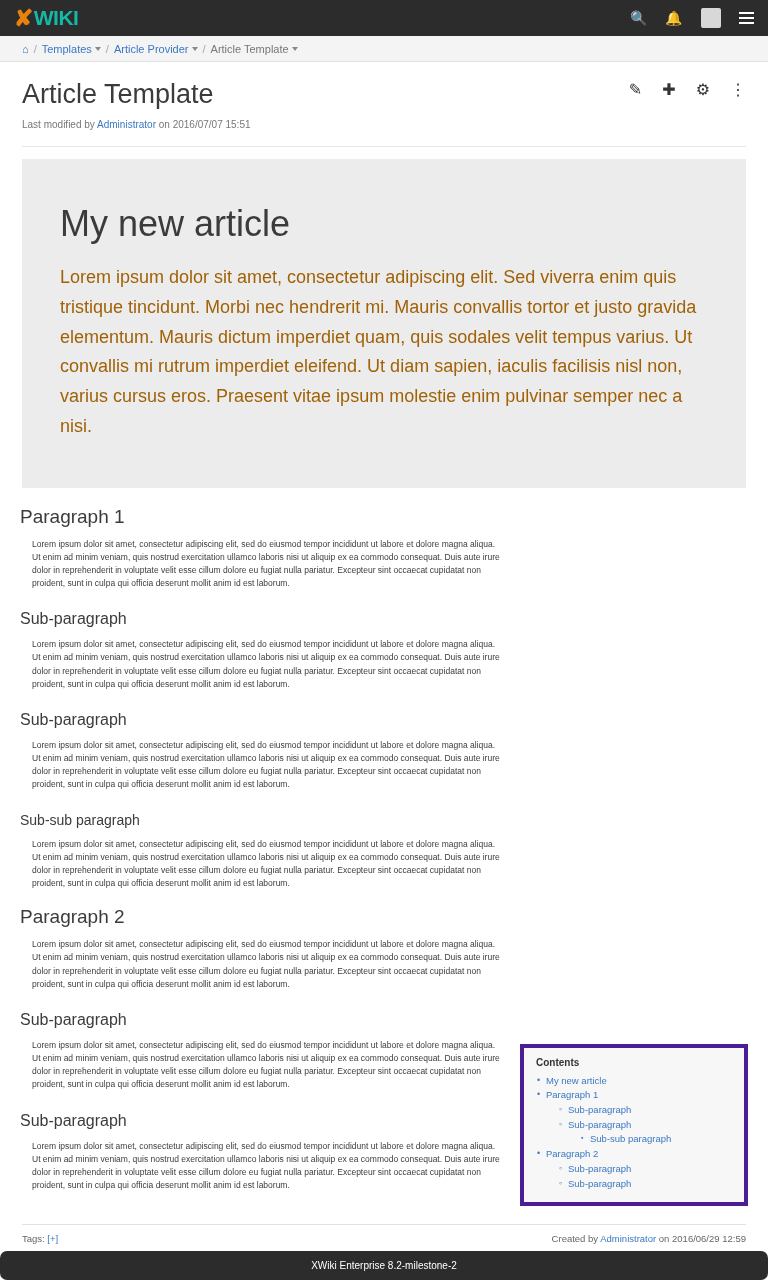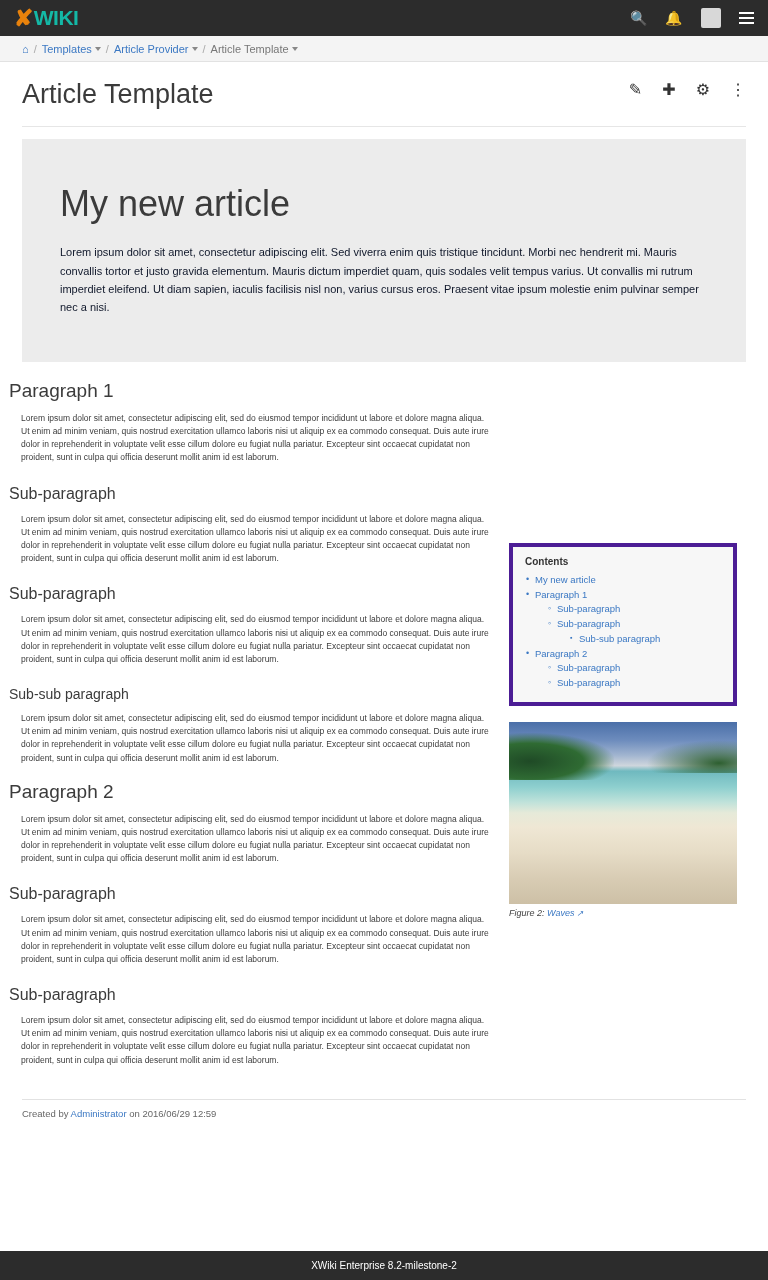--- a/index.html
+++ b/index.html
@@ -124,32 +124,32 @@
     background: #ececec;
     padding: 44px 38px 46px 38px;
   }
   .hero h1 {
     font-size: 36px;
     font-weight: normal;
     color: #3b3b3b;
     margin: 0 0 18px 0;
   }
   .hero p {
-    font-size: 11px;
+    font-size: 18px;
     line-height: 1.65;
-    color: #0f172a;
+    color: #a16207;
     margin: 0;
   }
 
   
   .content-wrap {
     display: flex;
-    padding: 18px 22px 0 9px;
+    padding: 18px 22px 0 20px;
     gap: 20px;
-    align-items: center;
+    align-items: flex-end;
   }
   .col-main { width: 480px; flex: 0 0 480px; }
   .col-side { width: 228px; flex: 0 0 228px; }
 
   .col-main h2 {
     font-size: 19px;
     font-weight: normal;
     color: #3b3b3b;
     margin: 16px 0 10px 0;
   }
@@ -279,21 +279,21 @@
   .tags-toggle { color: #3b78c3; }
 
   
   .bottombar {
     background: #2c2c2c;
     color: #ffffff;
     text-align: center;
     font-size: 10px;
     padding: 9px 0;
     position: absolute;
-    left: 0; right: 0; bottom: 0;
+    left: 0; right: 0; bottom: 0; border-radius: 7px;
   }
 </style>
 </head>
 <body>
 
 <div class="topbar">
   <div class="logo">
     <span class="x-mark">✘</span>
       <span class="wiki-word">WIKI</span>
   </div>
@@ -317,20 +317,25 @@
   <span class="breadcrumb-sep">/</span>
   <a href="#">Article Provider</a>
     <span class="caret-down"></span>
   <span class="breadcrumb-sep">/</span>
   <span>Article Template</span>
     <span class="caret-down"></span>
 </div>
 
 <div class="page-header">
   <h1 class="page-title">Article Template</h1>
+  <div class="page-meta">
+    <span>Last modified by</span>
+    <a href="#">Administrator</a>
+    <span>on 2016/07/07 15:51</span>
+  </div>
   <div class="header-actions">
     <span class="act">✎</span>
     <span class="act">✚</span>
     <span class="act">⚙</span>
     <span class="act">⋮</span>
   </div>
 </div>
 <hr class="hr-thin">
 
 <div class="hero">
@@ -384,32 +389,29 @@
             <ul>
               <li><a href="#">Sub-paragraph</a></li>
               <li><a href="#">Sub-paragraph</a></li>
             </ul>
           </li>
         </ul>
       </div>
     </div>
 
 
-    <div class="figure">
-      <div class="fig-img img-waves"></div>
-      <div class="fig-caption">
-        <span>Figure 2:</span>
-        <a href="#">Waves</a><span class="ext-link-icon">↗</span>
-      </div>
-    </div>
 
   </div>
 </div>
 
 <div class="footer-meta">
+  <div class="tags">
+    <span>Tags:</span>
+    <a href="#" class="tags-toggle">[+]</a>
+  </div>
   <div>
     <span>Created by</span>
     <a href="#">Administrator</a>
     <span>on 2016/06/29 12:59</span>
   </div>
 </div>
 
 <div class="bottombar">
   <span>XWiki Enterprise 8.2-milestone-2</span>
 </div>

